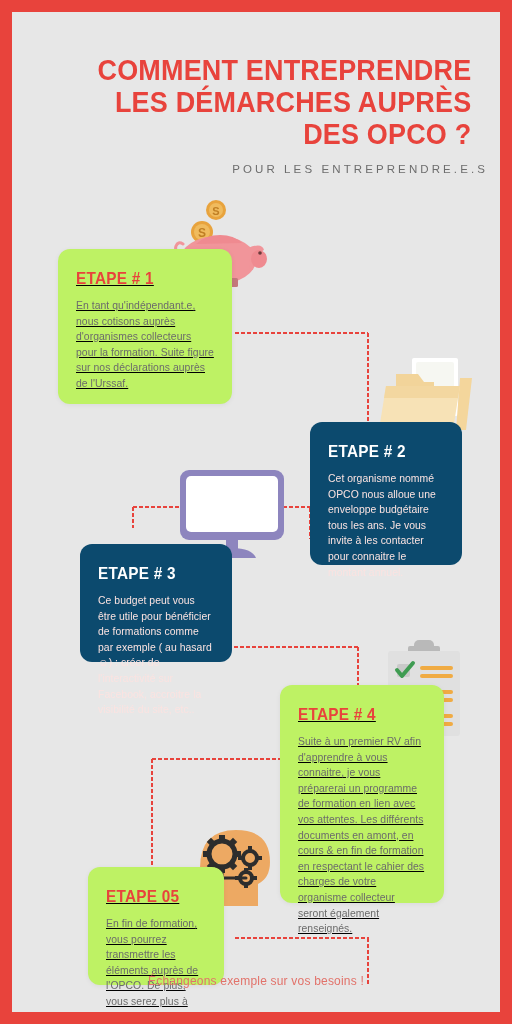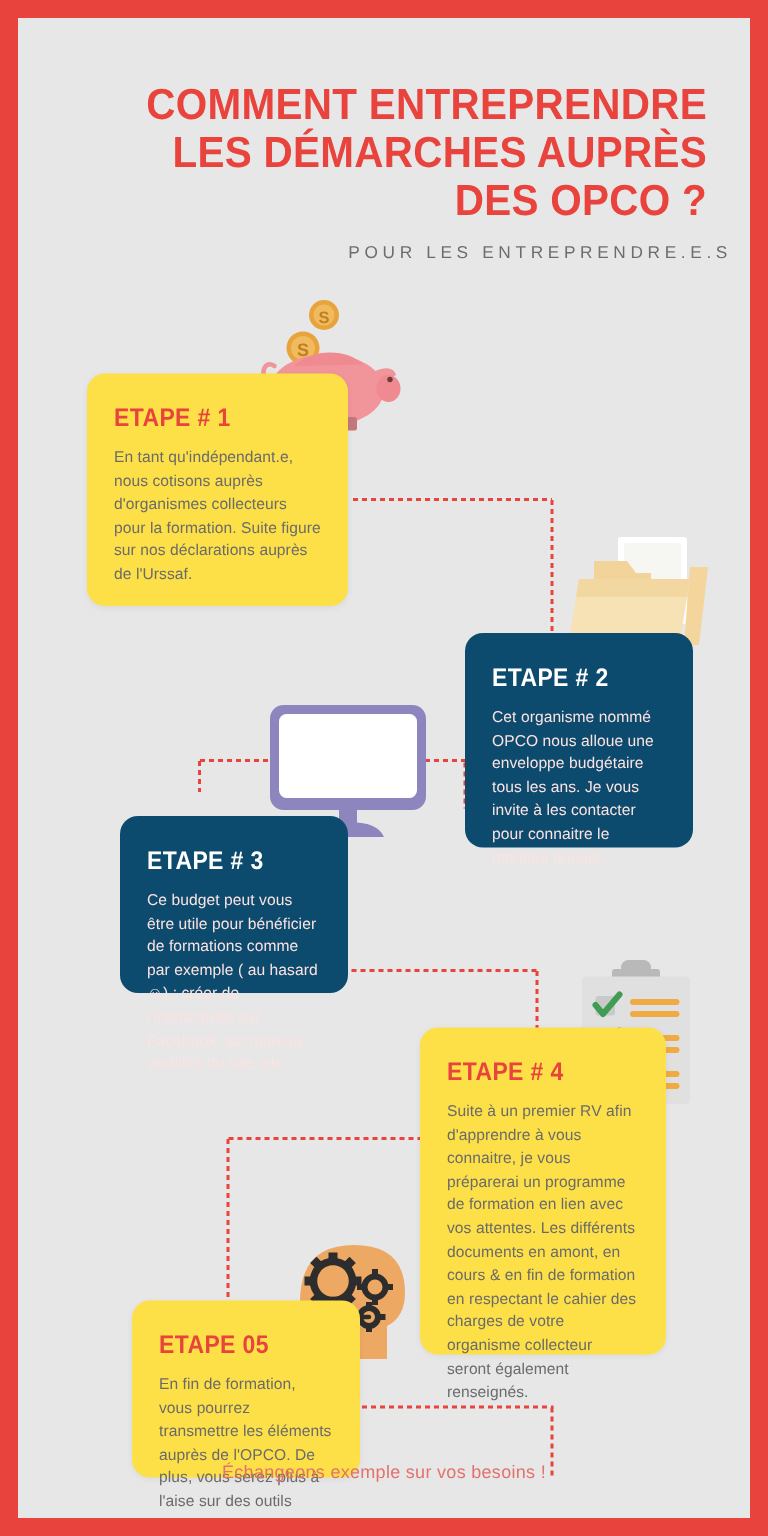--- a/index.html
+++ b/index.html
@@ -40,21 +40,21 @@
     letter-spacing: 3.1px;
     font-weight: 400;
   }
 
   
   .card {
     position: absolute;
     border-radius: 12px;
     padding: 20px 18px 18px 18px;
   }
-  .card.white { background: #fde047; box-shadow: 0 1px 5px rgba(0,0,0,.06); }
+  .card.white { background: #bef264; box-shadow: 0 1px 5px rgba(0,0,0,.06); text-decoration: underline; }
   .card.red   { background: #0c4a6e; }
 
   .card .num {
     font-family: "Liberation Sans Narrow", "Liberation Sans", sans-serif;
     font-weight: 700;
     font-size: 17px;
     letter-spacing: .3px;
     transform: scaleX(.9);
     transform-origin: left center;
     margin-bottom: 9px;
@@ -68,21 +68,21 @@
     letter-spacing: .05px;
   }
   .card.white .body { color: #6b6b6b; }
   .card.red   .body { color: #fbe3e1; }
 
   
   #card1 { left: 46px;  top: 237px; width: 174px; height: 155px; }
   #card2 { left: 298px; top: 410px; width: 152px; height: 143px; }
   #card3 { left: 68px;  top: 532px; width: 152px; height: 118px; }
   #card4 { left: 268px; top: 673px; width: 164px; height: 218px; border-radius: 12px; }
-  #card5 { left: 76px;  top: 855px; width: 152px; height: 118px; }
+  #card5 { left: 76px;  top: 855px; width: 136px; height: 118px; }
 
   
   .dot-h, .dot-v { position: absolute; }
   .dot-h { height: 2px; background-image: radial-gradient(circle, #e8433c 50%, transparent 51%);
            background-size: 6px 2px; background-repeat: repeat-x; }
   .dot-v { width: 2px;  background-image: radial-gradient(circle, #e8433c 50%, transparent 51%);
            background-size: 2px 6px; background-repeat: repeat-y; }
 
   
   .footer {

